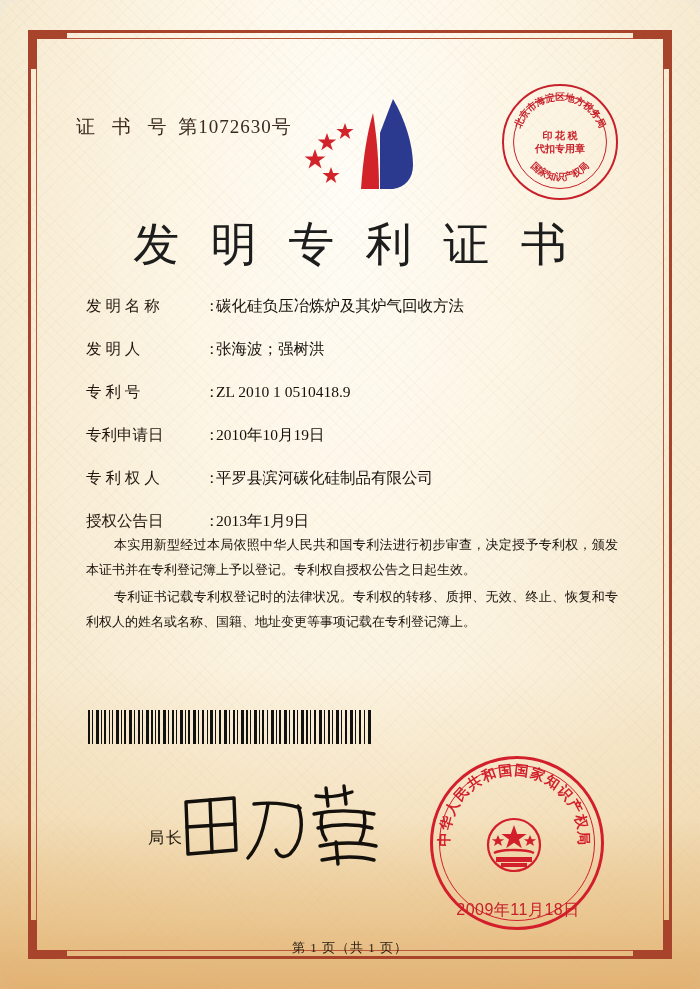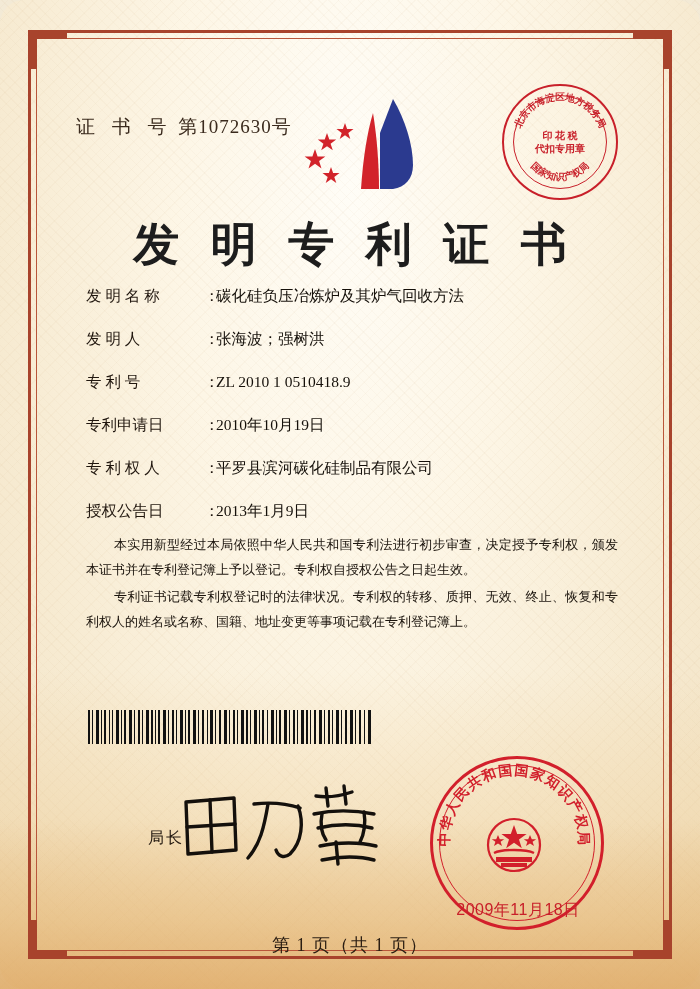--- a/index.html
+++ b/index.html
@@ -83,27 +83,27 @@
     white-space:nowrap;
   }
   .seal-top .arc{
     position:absolute;left:0;top:0;width:100%;height:100%;
   }
   .seal-top .arc text{font-size:9.5px;font-weight:bold;fill:#c8202a;font-family:"Liberation Serif",serif;}
 
   
   .title{
     position:absolute;left:0;right:0;top:176px;text-align:center;
-    font-size:46px;font-weight:bold;color:#1d1d1d;
+    font-size:46px;font-weight:normal;color:#1d1d1d;
     letter-spacing:10px;
     text-indent:10px;
   }
 
   
-  .fields{position:absolute;left:50px;top:248px;right:40px;}
+  .fields{position:absolute;left:50px;top:258px;right:40px;}
   .row{display:flex;align-items:baseline;margin-bottom:22px;font-size:15.5px;color:#20160e;}
   .row .label{width:118px;flex:0 0 118px;color:#20160e;letter-spacing:0;}
   .row .colon{width:12px;flex:0 0 12px;}
   .row .value{flex:1;color:#15100a;}
 
   
   .para-wrap{position:absolute;left:50px;right:46px;top:495px;font-size:13px;line-height:1.92;color:#1a130c;text-align:justify;}
   .para{margin:0 0 2px 0;text-indent:28px;}
 
   
@@ -121,21 +121,21 @@
   .seal-nat .ring2{position:absolute;inset:6px;border:1.2px solid #d21f2b;border-radius:50%;}
   .seal-nat svg{position:absolute;left:0;top:0;}
   .seal-date{
     position:absolute;right:52px;top:862px;width:188px;text-align:center;
     color:#c8202a;font-size:16px;letter-spacing:0.5px;font-family:"Liberation Sans",sans-serif;
   }
 
   
   .footer{
     position:absolute;left:0;right:0;bottom:32px;text-align:center;
-    font-size:18px;color:#2a1d12;letter-spacing:1px;
+    font-size:13px;color:#2a1d12;letter-spacing:1px;
   }
 </style>
 </head>
 <body>
 
 <div class="page">
   <div class="texture"></div>
   <div class="bottomwash"></div>
   <div class="bottomwash2"></div>
 

